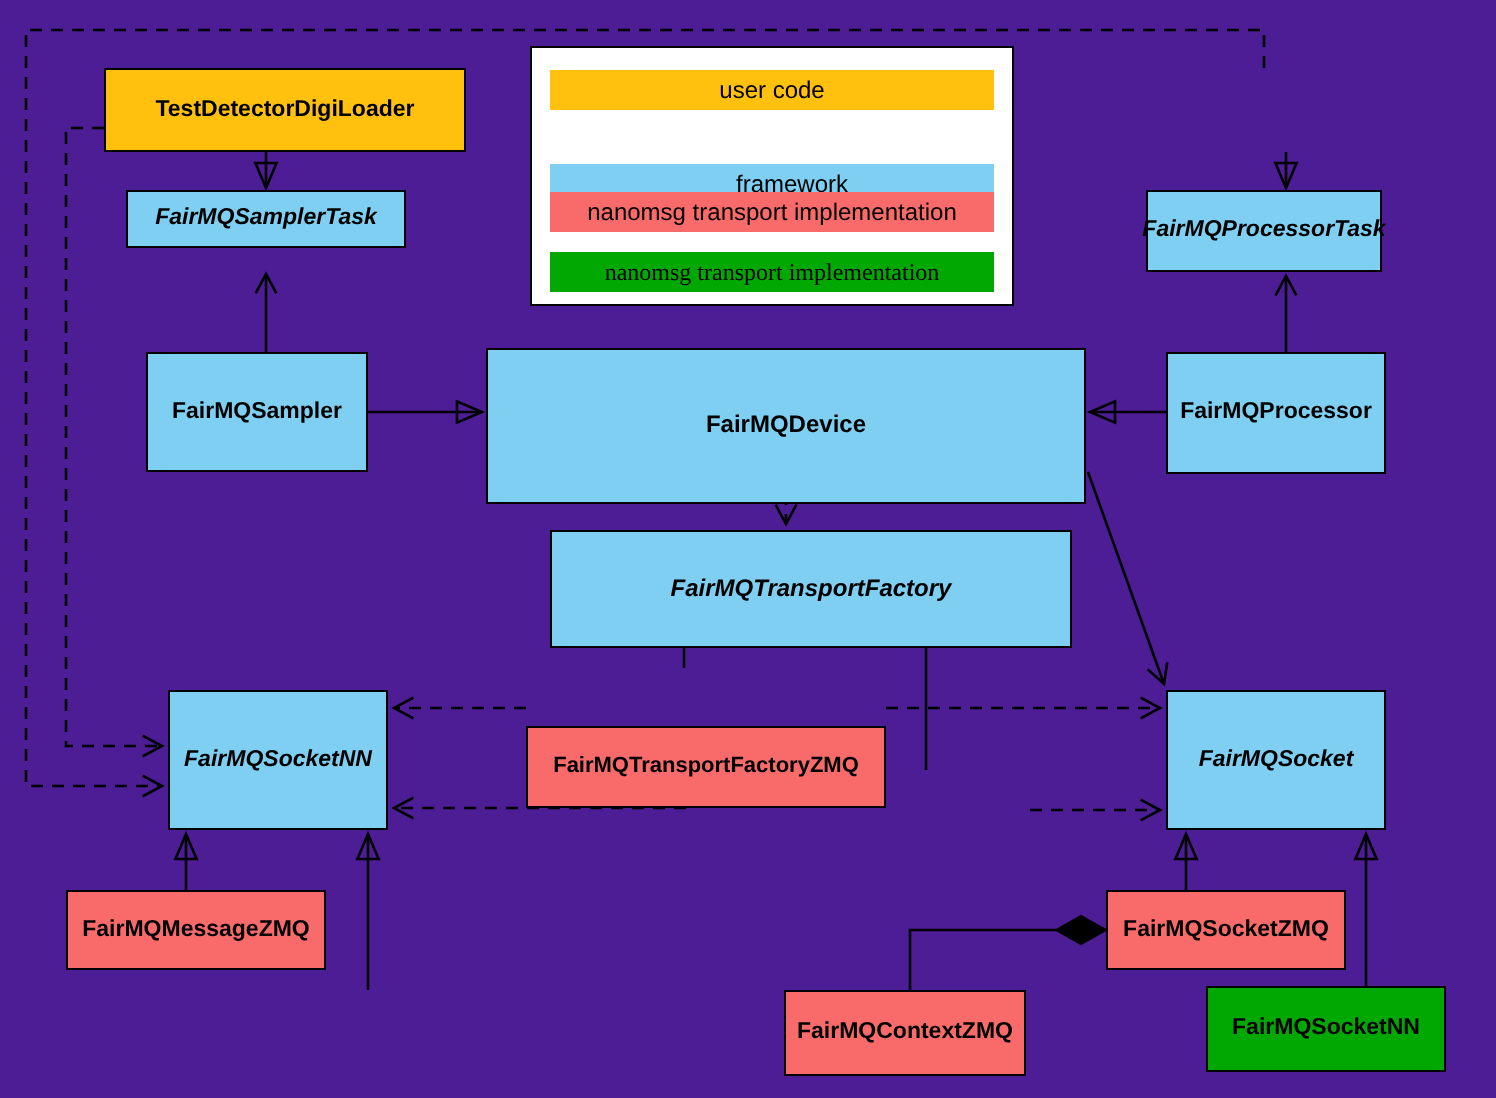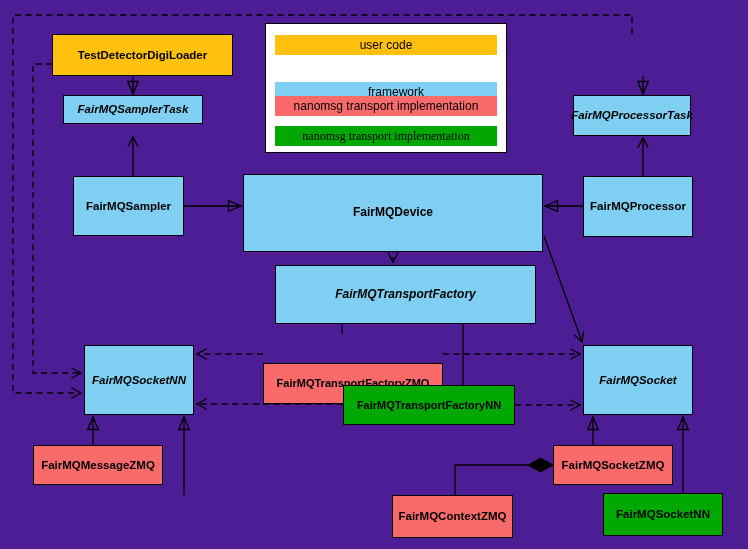--- a/index.html
+++ b/index.html
@@ -167,21 +167,20 @@
 
   <div class="node cat-fw abstract n-samplertask">FairMQSamplerTask</div>
   <div class="node cat-fw abstract n-processortask">FairMQProcessorTask</div>
 
   <div class="node cat-fw n-sampler">FairMQSampler</div>
   <div class="node cat-fw n-device">FairMQDevice</div>
   <div class="node cat-fw n-processor">FairMQProcessor</div>
 
   <div class="node cat-fw abstract n-tf">FairMQTransportFactory</div>
   <div class="node cat-zmq n-tfzmq">FairMQTransportFactoryZMQ</div>
-  <div class="node cat-nn n-tfnn">FairMQTransportFactoryNN</div>
 
   <div class="node cat-fw abstract n-message">FairMQSocketNN</div>
   <div class="node cat-fw abstract n-socket">FairMQSocket</div>
 
   <div class="node cat-zmq n-msgzmq">FairMQMessageZMQ</div>
 
   <div class="node cat-zmq n-sockzmq">FairMQSocketZMQ</div>
   <div class="node cat-nn n-socknn">FairMQSocketNN</div>
   <div class="node cat-zmq n-ctxzmq">FairMQContextZMQ</div>
 

